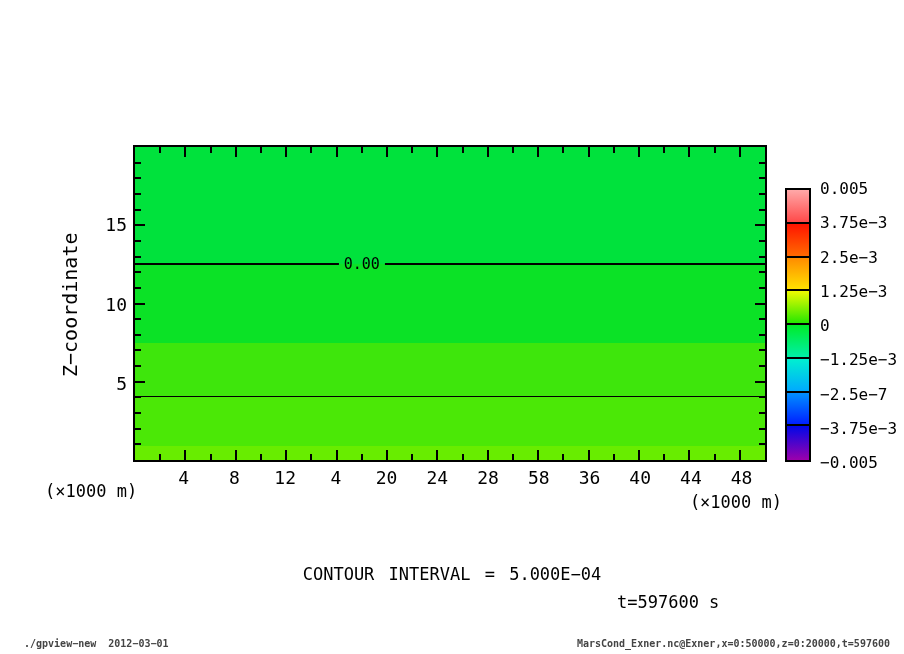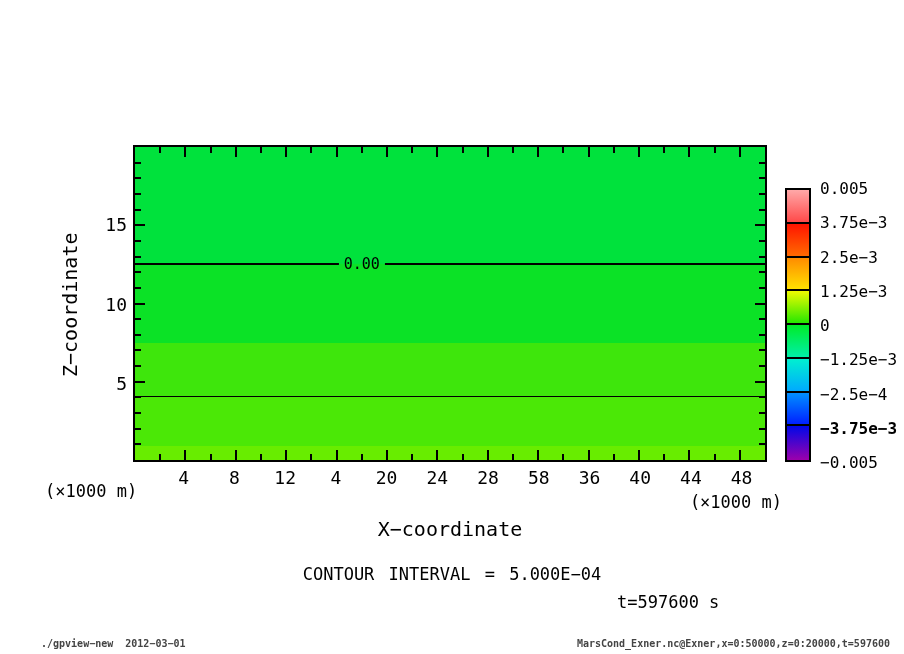--- a/index.html
+++ b/index.html
@@ -29,21 +29,21 @@
   #colorbar{left:785px;top:188px;width:26px;height:274px;box-sizing:border-box;
             border:2px solid #000;}
   .cbar-seg{width:100%;height:12.5%;box-sizing:border-box;border-bottom:2px solid #000;}
   .cbar-seg:last-child{border-bottom:none;}
   #colorbar-labels{left:820px;top:188px;width:100px;height:274px;}
   .cbar-label{position:absolute;left:0;transform:translateY(-50%);font-size:16px;white-space:pre;}
   #contour-interval-note{left:0;top:564px;width:904px;text-align:center;font-size:17px;
                          word-spacing:4px;white-space:pre;}
   #timestamp{left:617px;top:592px;font-size:17px;white-space:pre;}
   .footer{top:638px;font-size:10px;font-weight:bold;color:#444;white-space:pre;}
-  #footer-left{left:41px;}
+  #footer-left{left:24px;}
   #footer-right{right:14px;}
 </style>
 </head>
 <body>
 
 <div id="app">
 
   <div class="abs" id="plot-area">
     <div id="plot-inner">
         <div class="tone-band" style="top: 0%; height: 37.5%; background: rgb(0, 226, 60);"></div>
@@ -156,21 +156,20 @@
       <div class="x-tick-label" style="left: 80%;">40</div>
       <div class="x-tick-label" style="left: 88%;">44</div>
       <div class="x-tick-label" style="left: 96%;">48</div>
     </div>
   <div class="abs" id="z-tick-labels">
       <div class="z-tick-label" style="top: 75%;">5</div>
       <div class="z-tick-label" style="top: 50%; margin-left: 28px;">10</div>
       <div class="z-tick-label" style="top: 25%;">15</div>
     </div>
 
-  <div class="abs" id="x-axis-title">X−coordinate</div>
   <div class="abs" id="z-axis-title">Z−coordinate</div>
   <div class="abs" id="z-axis-unit">(×1000 m)</div>
   <div class="abs" id="x-axis-unit">(×1000 m)</div>
 
   <div class="abs" id="colorbar">
       <div class="cbar-seg" style="background: linear-gradient(rgb(255, 168, 168), rgb(255, 74, 74));"></div>
       <div class="cbar-seg" style="background: linear-gradient(rgb(255, 20, 0), rgb(255, 106, 0));"></div>
       <div class="cbar-seg" style="background: linear-gradient(rgb(255, 140, 0), rgb(255, 225, 0));"></div>
       <div class="cbar-seg" style="background: linear-gradient(rgb(240, 251, 0), rgb(39, 232, 0));"></div>
       <div class="cbar-seg" style="background: linear-gradient(rgb(0, 236, 40), rgb(0, 239, 168));"></div>
@@ -178,22 +177,22 @@
       <div class="cbar-seg" style="background: linear-gradient(rgb(0, 144, 255), rgb(0, 32, 255));"></div>
       <div class="cbar-seg" style="background: linear-gradient(rgb(0, 8, 232), rgb(156, 0, 172));"></div>
     </div>
   <div class="abs" id="colorbar-labels">
       <div class="cbar-label" style="top: 0%;">0.005</div>
       <div class="cbar-label" style="top: 12.5%;">3.75e−3</div>
       <div class="cbar-label" style="top: 25%;">2.5e−3</div>
       <div class="cbar-label" style="top: 37.5%;">1.25e−3</div>
       <div class="cbar-label" style="top: 50%;">0</div>
       <div class="cbar-label" style="top: 62.5%;">−1.25e−3</div>
-      <div class="cbar-label" style="top: 75%;">−2.5e−4</div>
-      <div class="cbar-label" style="top: 87.5%; font-weight: bold;">−3.75e−3</div>
+      <div class="cbar-label" style="top: 75%;">−2.5e−7</div>
+      <div class="cbar-label" style="top: 87.5%;">−3.75e−3</div>
       <div class="cbar-label" style="top: 100%;">−0.005</div>
     </div>
 
   <div class="abs" id="contour-interval-note">CONTOUR INTERVAL = 5.000E−04</div>
   <div class="abs" id="timestamp">t=597600 s</div>
 
   <div class="abs footer" id="footer-left">./gpview−new  2012−03−01</div>
   <div class="abs footer" id="footer-right">MarsCond_Exner.nc@Exner,x=0:50000,z=0:20000,t=597600</div>
 </div>
 

